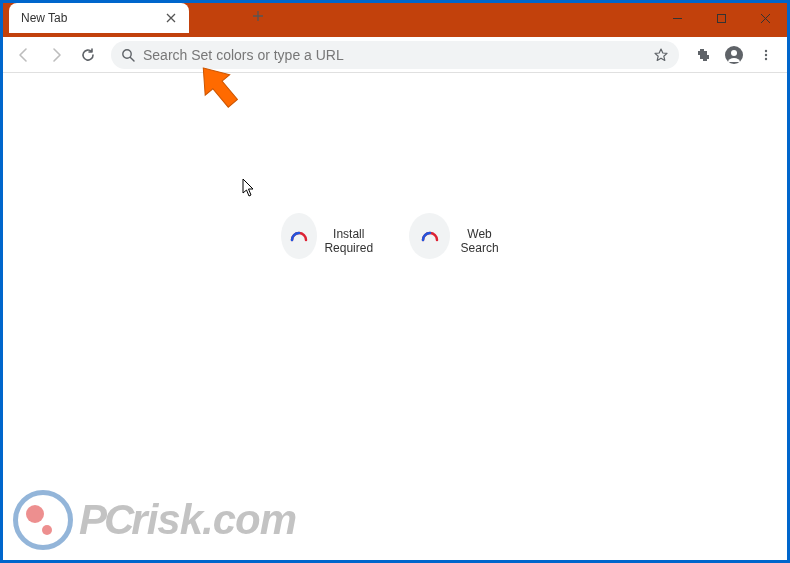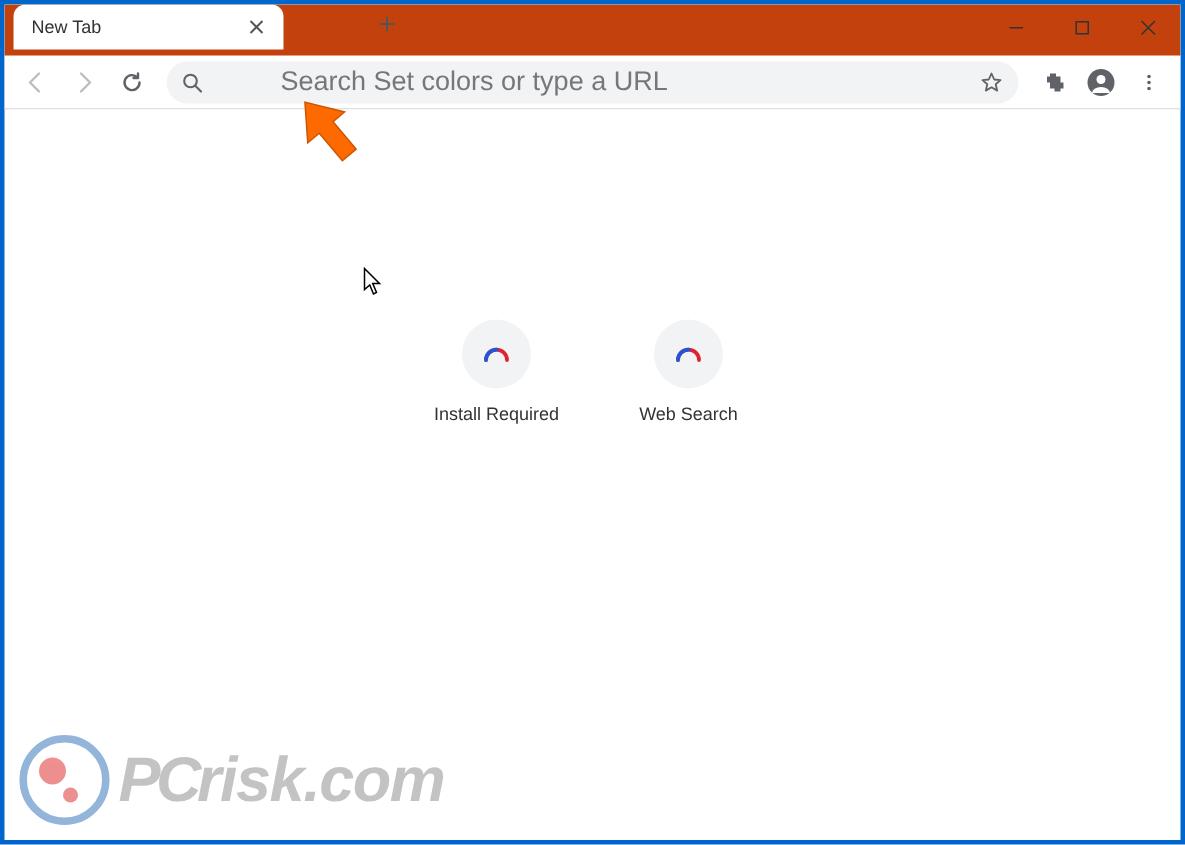--- a/index.html
+++ b/index.html
@@ -13,29 +13,29 @@
 .newtab-btn { width: 26px; height: 26px; margin-left: 8px; margin-bottom: 2px; display: flex; align-items: center; justify-content: center; cursor: pointer; border-radius: 50%; color: #555; font-size: 15px; }
 .window-controls { position: absolute; right: 0; top: 0; height: 30px; display: flex; }
 .win-btn { width: 44px; height: 30px; display: flex; align-items: center; justify-content: center; cursor: pointer; color: #333; }
 
 
 .toolbar { height: 36px; background: #fff; display: flex; align-items: center; padding: 0 6px; border-bottom: 1px solid #e0e0e0; gap: 2px; }
 .nav-btn { width: 30px; height: 30px; display: flex; align-items: center; justify-content: center; border-radius: 50%; cursor: pointer; color: #5f6368; }
 .nav-btn.disabled { color: #bdbdbd; cursor: default; }
 .addressbar { flex: 1; height: 28px; background: #f1f3f4; border-radius: 14px; display: flex; align-items: center; padding: 0 10px; margin: 0 6px; }
 .addressbar .search-ico { color: #5f6368; margin-right: 8px; display:flex; }
-.addressbar .placeholder { color: #777; font-size: 18px; flex: 1; margin-left: 44px; }
+.addressbar .placeholder { color: #777; font-size: 14px; flex: 1; }
 .addressbar .star { color: #5f6368; display:flex; }
 .tool-btn { width: 30px; height: 30px; display: flex; align-items: center; justify-content: center; border-radius: 50%; cursor: pointer; color: #5f6368; }
 
 
 .content { position: absolute; top: 70px; left: 3px; right: 3px; bottom: 3px; background: #fff; }
 .arrow-annot { position: absolute; left: 187px; top: 55px; pointer-events: none; }
 .shortcuts { position: absolute; top: 140px; left: 0; right: 0; display: flex; justify-content: center; gap: 28px; }
-.shortcut { width: 100px; display: flex; flex-direction: column; align-items: center; cursor: pointer; }
+.shortcut { width: 100px; display: flex; flex-direction: row; align-items: center; cursor: pointer; }
 .shortcut-circle { width: 46px; height: 46px; border-radius: 50%; background: #f1f3f4; display: flex; align-items: center; justify-content: center; margin-bottom: 10px; }
 .shortcut-label { font-size: 12px; color: #333; text-align: center; }
 
 .cursor { position: absolute; left: 239px; top: 175px; pointer-events: none; }
 
 .watermark { position: absolute; left: 10px; bottom: 10px; display: flex; align-items: center; opacity: 0.5; }
 .watermark .globe { width: 60px; height: 60px; border: 5px solid #2a6db5; border-radius: 50%; position: relative; margin-right: 6px; }
 .watermark .globe::before { content:""; width: 18px; height: 18px; background: #d22; border-radius: 50%; position: absolute; top: 10px; left: 8px; }
 .watermark .globe::after { content:""; width: 10px; height: 10px; background: #d22; border-radius: 50%; position: absolute; top: 30px; left: 24px; }
 .watermark-text { font-size: 42px; font-style: italic; font-weight: 600; color: #888; white-space: nowrap; letter-spacing: -1px; }

